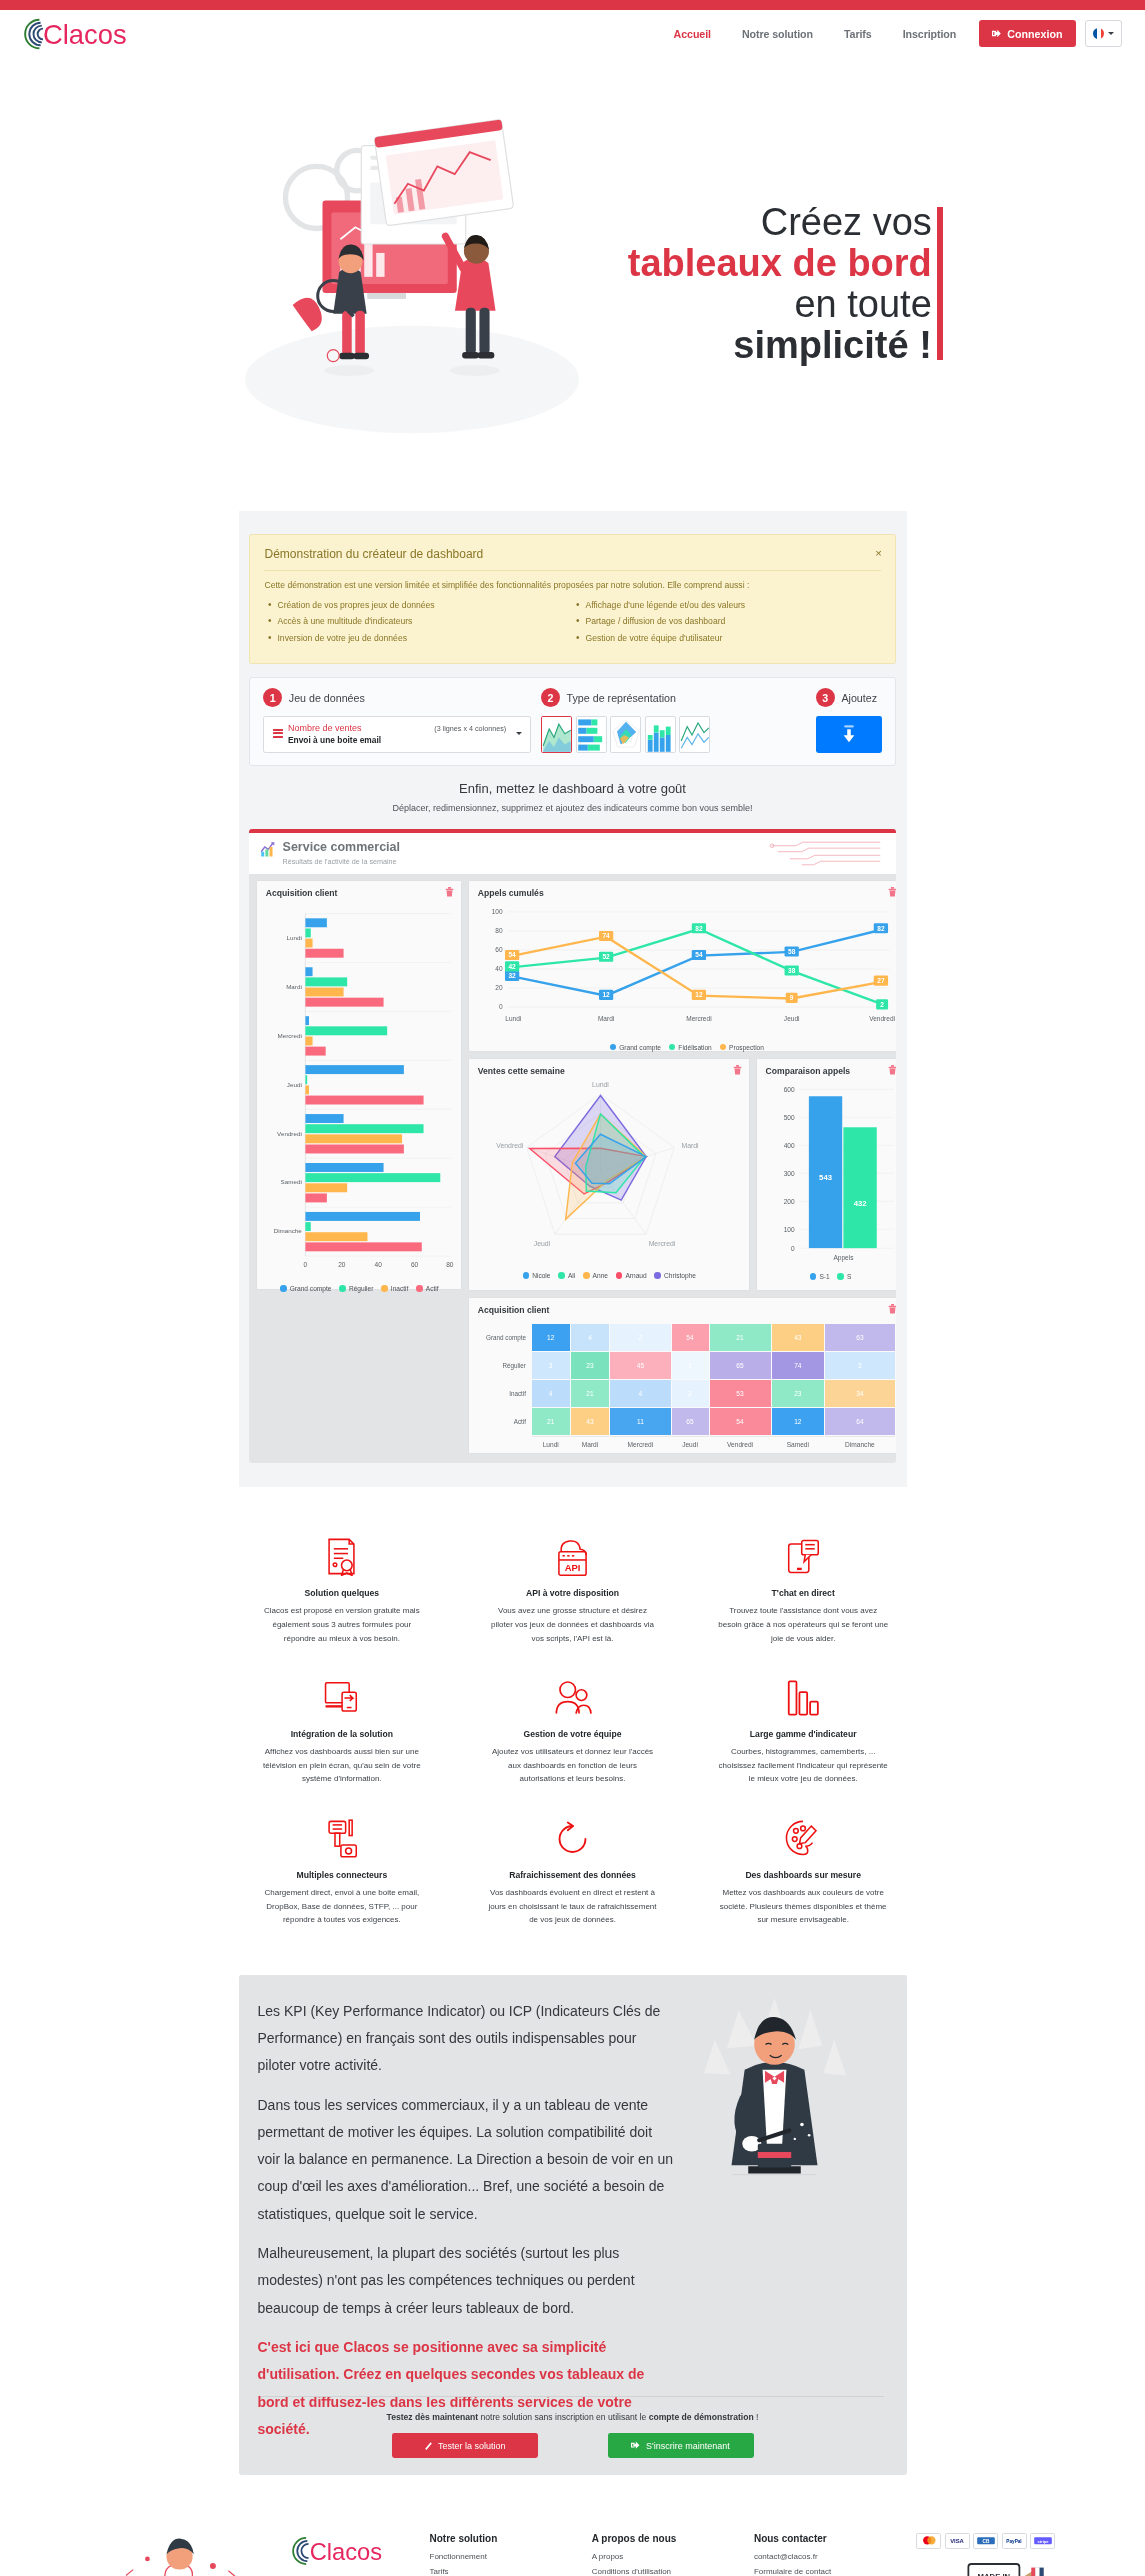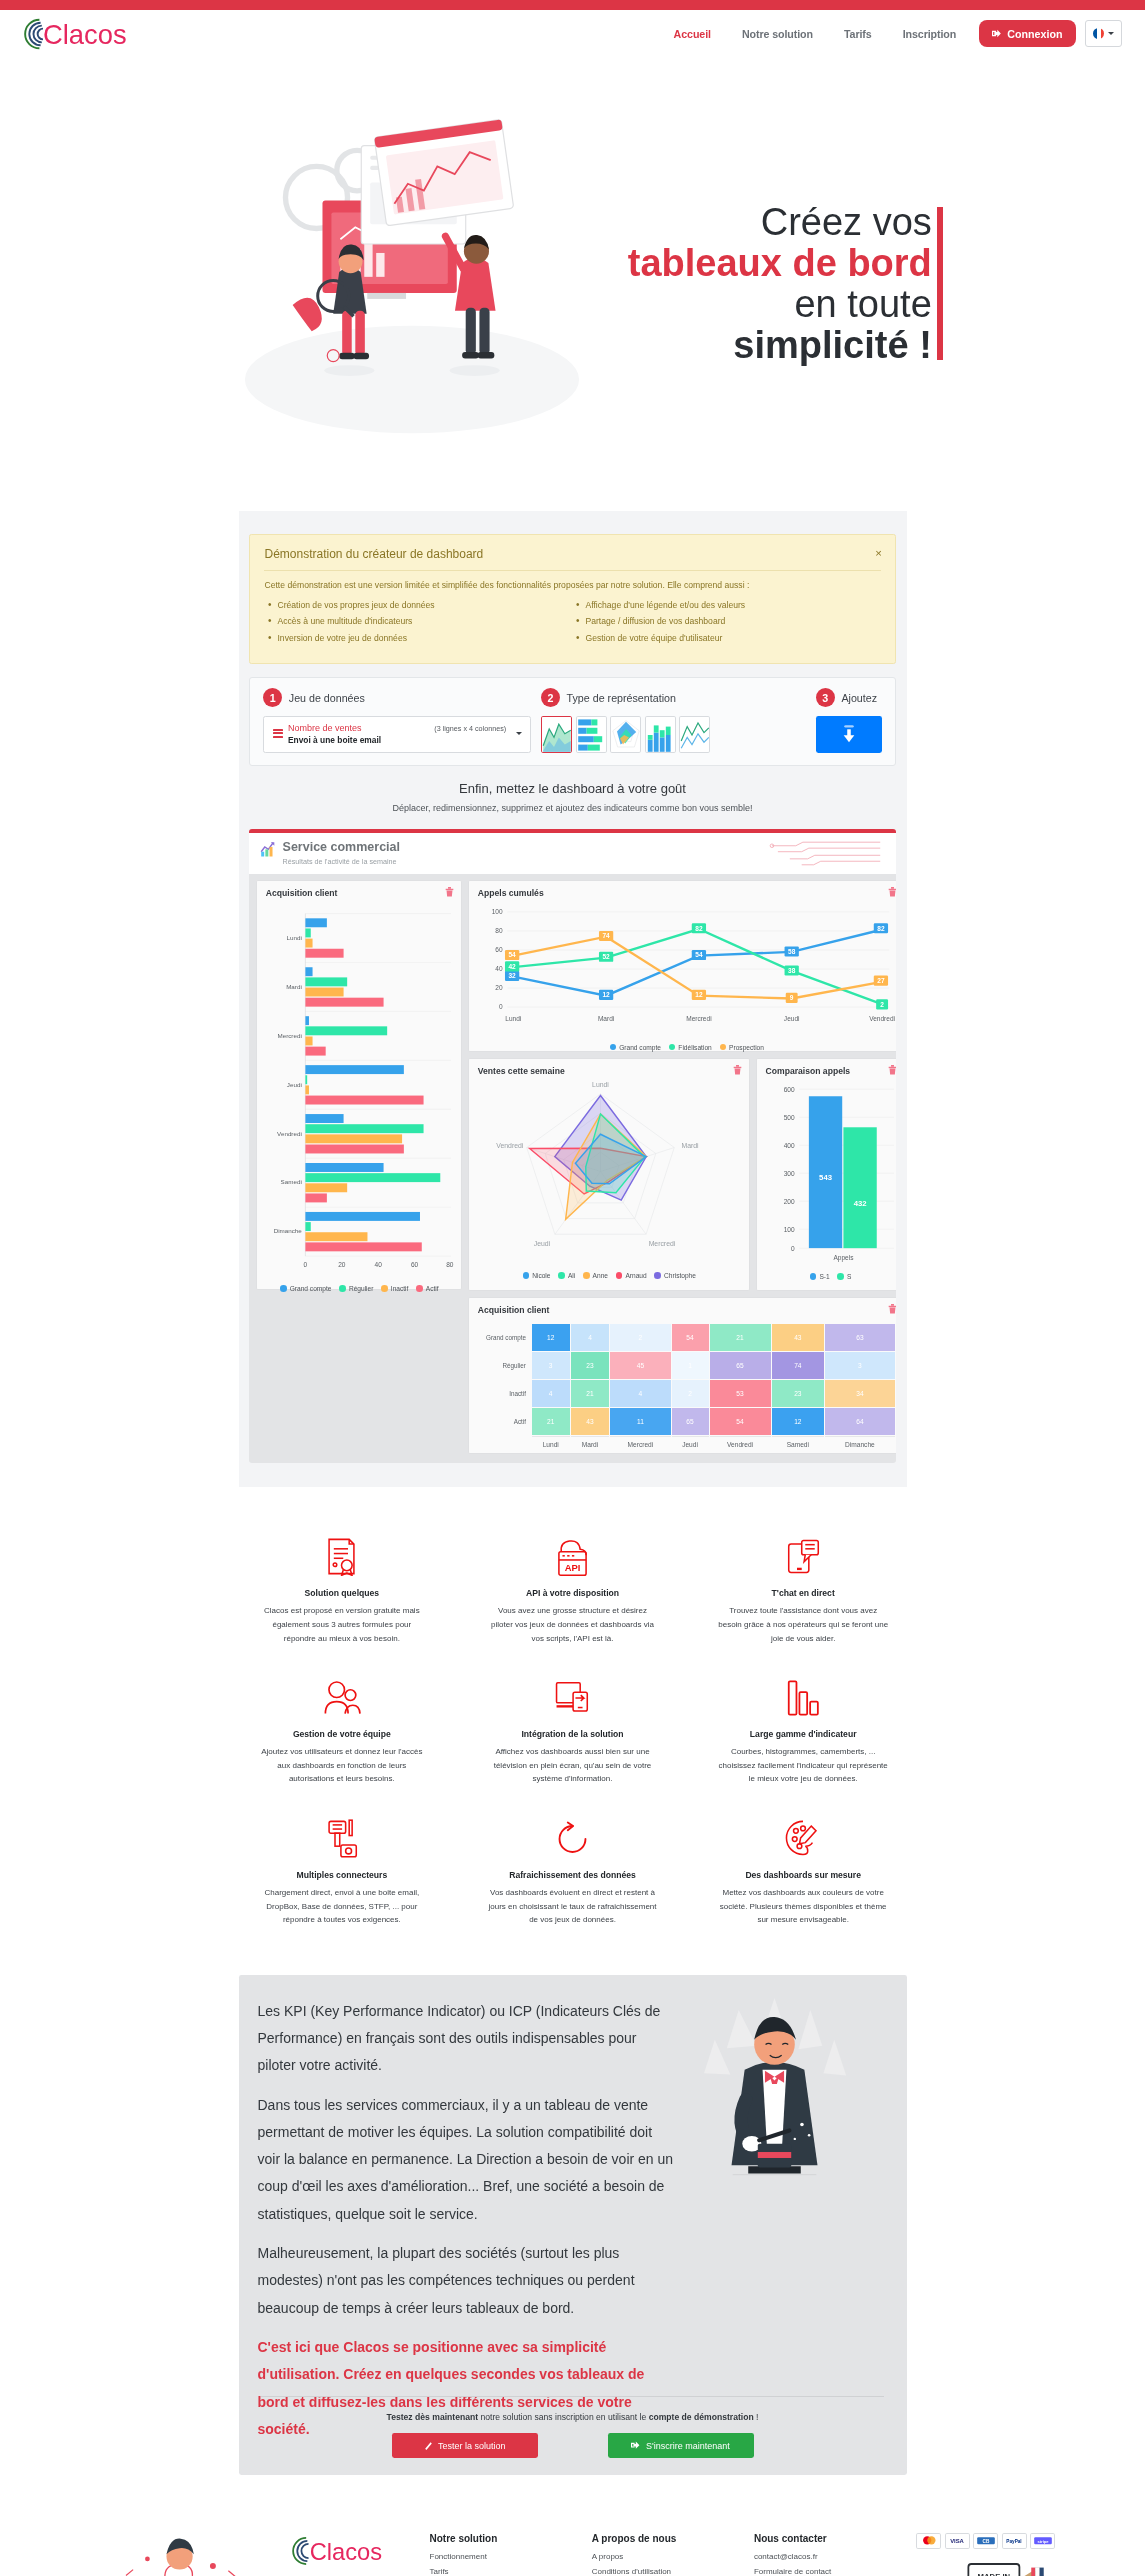--- a/index.html
+++ b/index.html
@@ -17,21 +17,21 @@
   .header{height:48px;display:flex;align-items:center;justify-content:space-between;padding:0 23px 0 18px;background:#fff;}
   .logo{display:flex;align-items:center;gap:1.2px;position:relative;height:37px;}
   .logo svg{display:block;}
   .nav{display:flex;align-items:center;gap:0px;}
   .nav a{
     font-size:10.7px;font-weight:700;color:#6d7278;text-decoration:none;
     padding:0 15.5px;letter-spacing:-0.1px;
   }
   .nav a.active{color:#dc3545;}
   .btn-connexion{
-    background:#dc3545;color:#fff;border:none;border-radius:8px;
+    background:#dc3545;color:#fff;border:none;border-radius:3px;
     padding:7.8px 13px;font-size:10.7px;font-weight:700;
     display:flex;align-items:center;gap:5.4px;cursor:pointer;margin-left:7.2px;
     font-family:"Liberation Sans", sans-serif;
   }
   .lang-btn{
     margin-left:9.5px;border:0.6px solid #d5d8dc;border-radius:3px;background:#fff;
     width:37px;height:27.4px;display:flex;align-items:center;justify-content:center;gap:3.6px;cursor:pointer;
   }
   .flag{width:11.3px;height:11.3px;border-radius:50%;overflow:hidden;display:flex;}
   .flag i{flex:1;height:100%;display:block;}
@@ -882,42 +882,42 @@
               <line x1="36" y1="20" x2="52" y2="20"></line>
           </svg>
         </div>
         <h6>T'chat en direct</h6>
         <p>Trouvez toute l'assistance dont vous avez besoin grâce à nos opérateurs qui se feront une joie de vous aider.</p>
       </div>
     </div>
     <div class="frow">
       <div class="feat">
         <div class="ico">
-          <svg width="41" height="37" viewBox="0 0 68 62" fill="none" stroke="#ee1111" stroke-width="2.8">
-            <circle cx="26" cy="18" r="13"></circle>
-              <path d="M7 58q0-20 19-20t19 20"></path>
-            <circle cx="49" cy="27" r="9"></circle>
-              <path d="M40 58q2-14 13-14t12 14"></path>
-          </svg>
-        </div>
-        <h6>Gestion de votre équipe</h6>
-        <p>Ajoutez vos utilisateurs et donnez leur l'accès aux dashboards en fonction de leurs autorisations et leurs besoins.</p>
-      </div>
-      <div class="feat">
-        <div class="ico">
           <svg width="39" height="37" viewBox="0 0 66 62" fill="none" stroke="#ee1111" stroke-width="2.6">
             <rect x="6" y="6" width="40" height="34" rx="2"></rect>
             <path d="M6 46h44" stroke-width="4"></path>
             <rect x="34" y="22" width="24" height="32" rx="3" fill="#fff"></rect>
             <path d="M38 32h14l-5-5m5 5l-5 5"></path>
             <line x1="42" y1="48" x2="50" y2="48"></line>
           </svg>
         </div>
         <h6>Intégration de la solution</h6>
         <p>Affichez vos dashboards aussi bien sur une télévision en plein écran, qu'au sein de votre système d'information.</p>
+      </div>
+      <div class="feat">
+        <div class="ico">
+          <svg width="41" height="37" viewBox="0 0 68 62" fill="none" stroke="#ee1111" stroke-width="2.8">
+            <circle cx="26" cy="18" r="13"></circle>
+              <path d="M7 58q0-20 19-20t19 20"></path>
+            <circle cx="49" cy="27" r="9"></circle>
+              <path d="M40 58q2-14 13-14t12 14"></path>
+          </svg>
+        </div>
+        <h6>Gestion de votre équipe</h6>
+        <p>Ajoutez vos utilisateurs et donnez leur l'accès aux dashboards en fonction de leurs autorisations et leurs besoins.</p>
       </div>
       <div class="feat">
         <div class="ico">
           <svg width="36" height="38" viewBox="0 0 60 64" fill="none" stroke="#ee1111" stroke-width="3">
             <rect x="6" y="4" width="13" height="56" rx="2"></rect>
             <rect x="24" y="22" width="13" height="38" rx="2"></rect>
             <rect x="42" y="38" width="13" height="22" rx="2"></rect>
           </svg>
         </div>
         <h6>Large gamme d'indicateur</h6>

